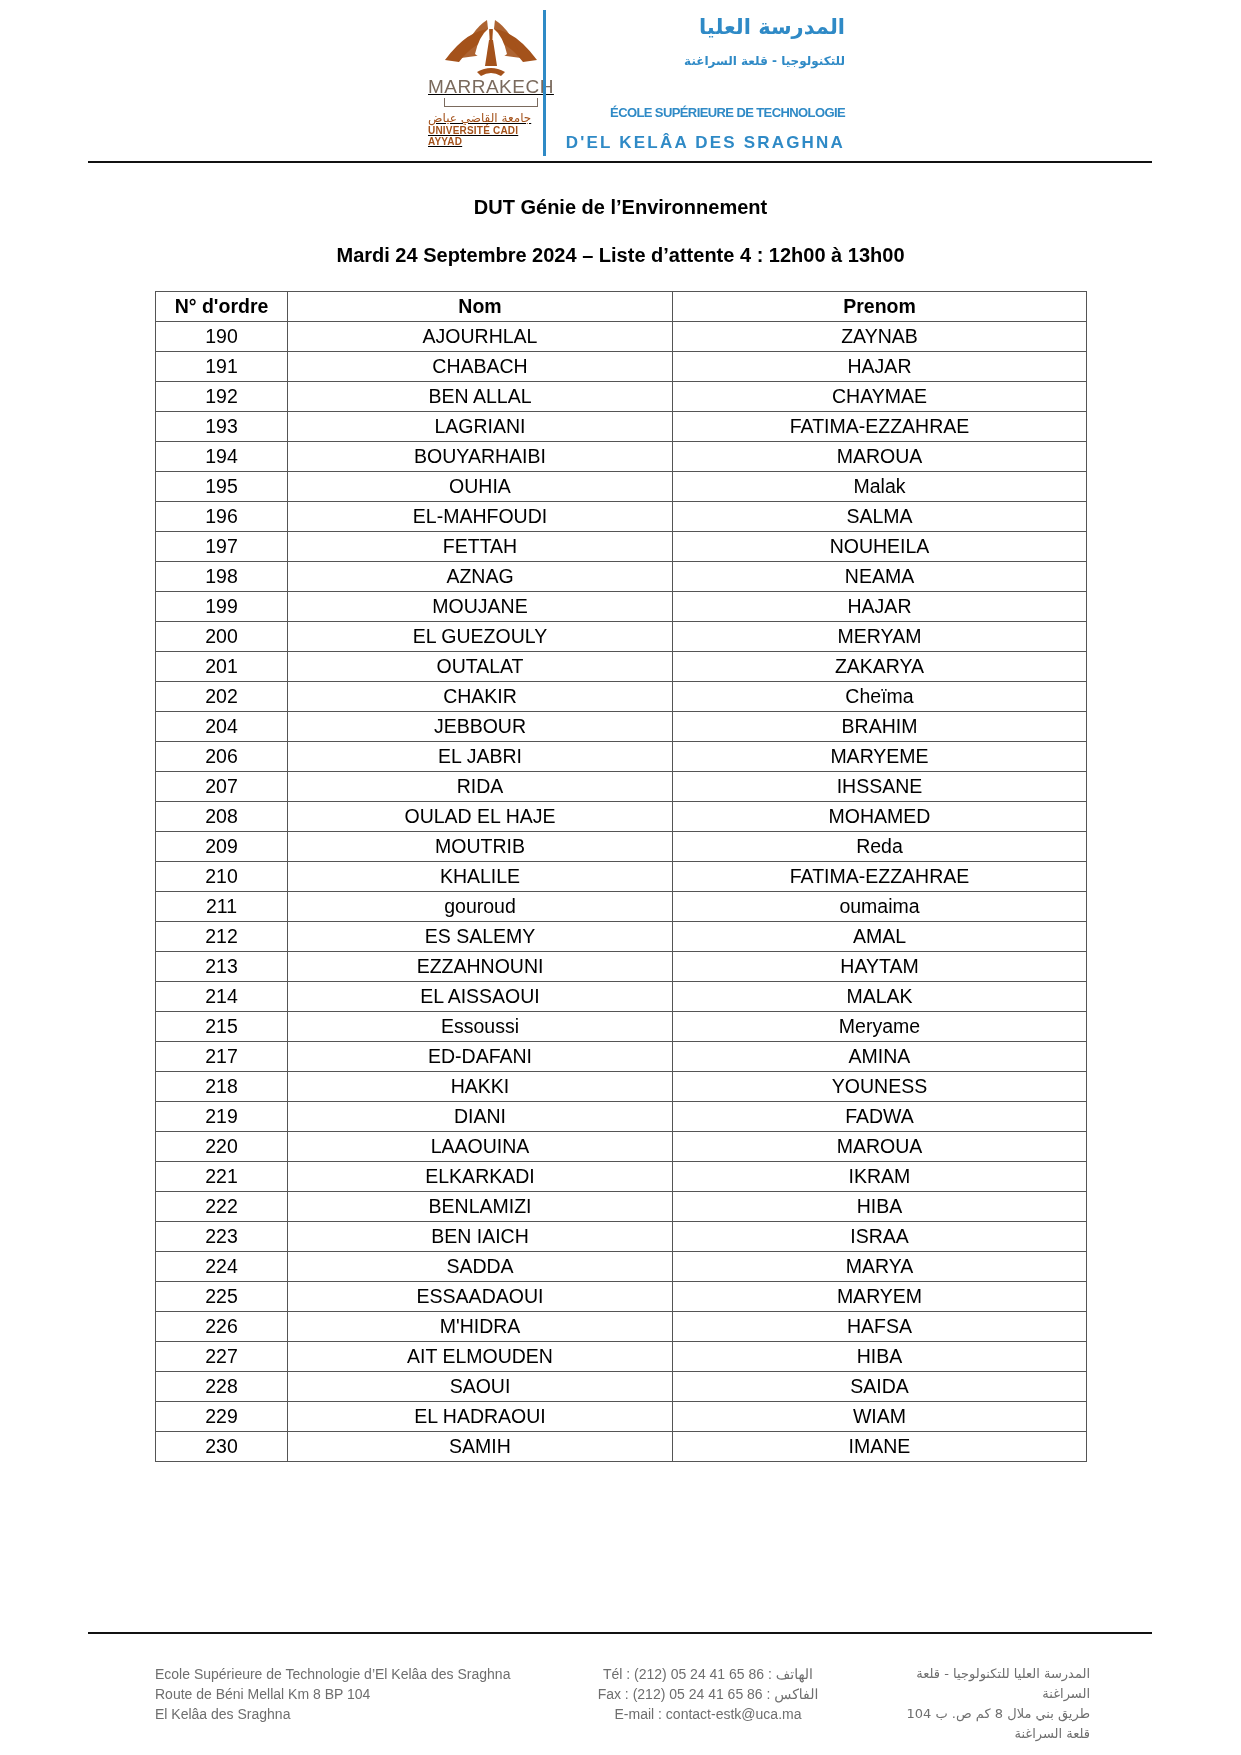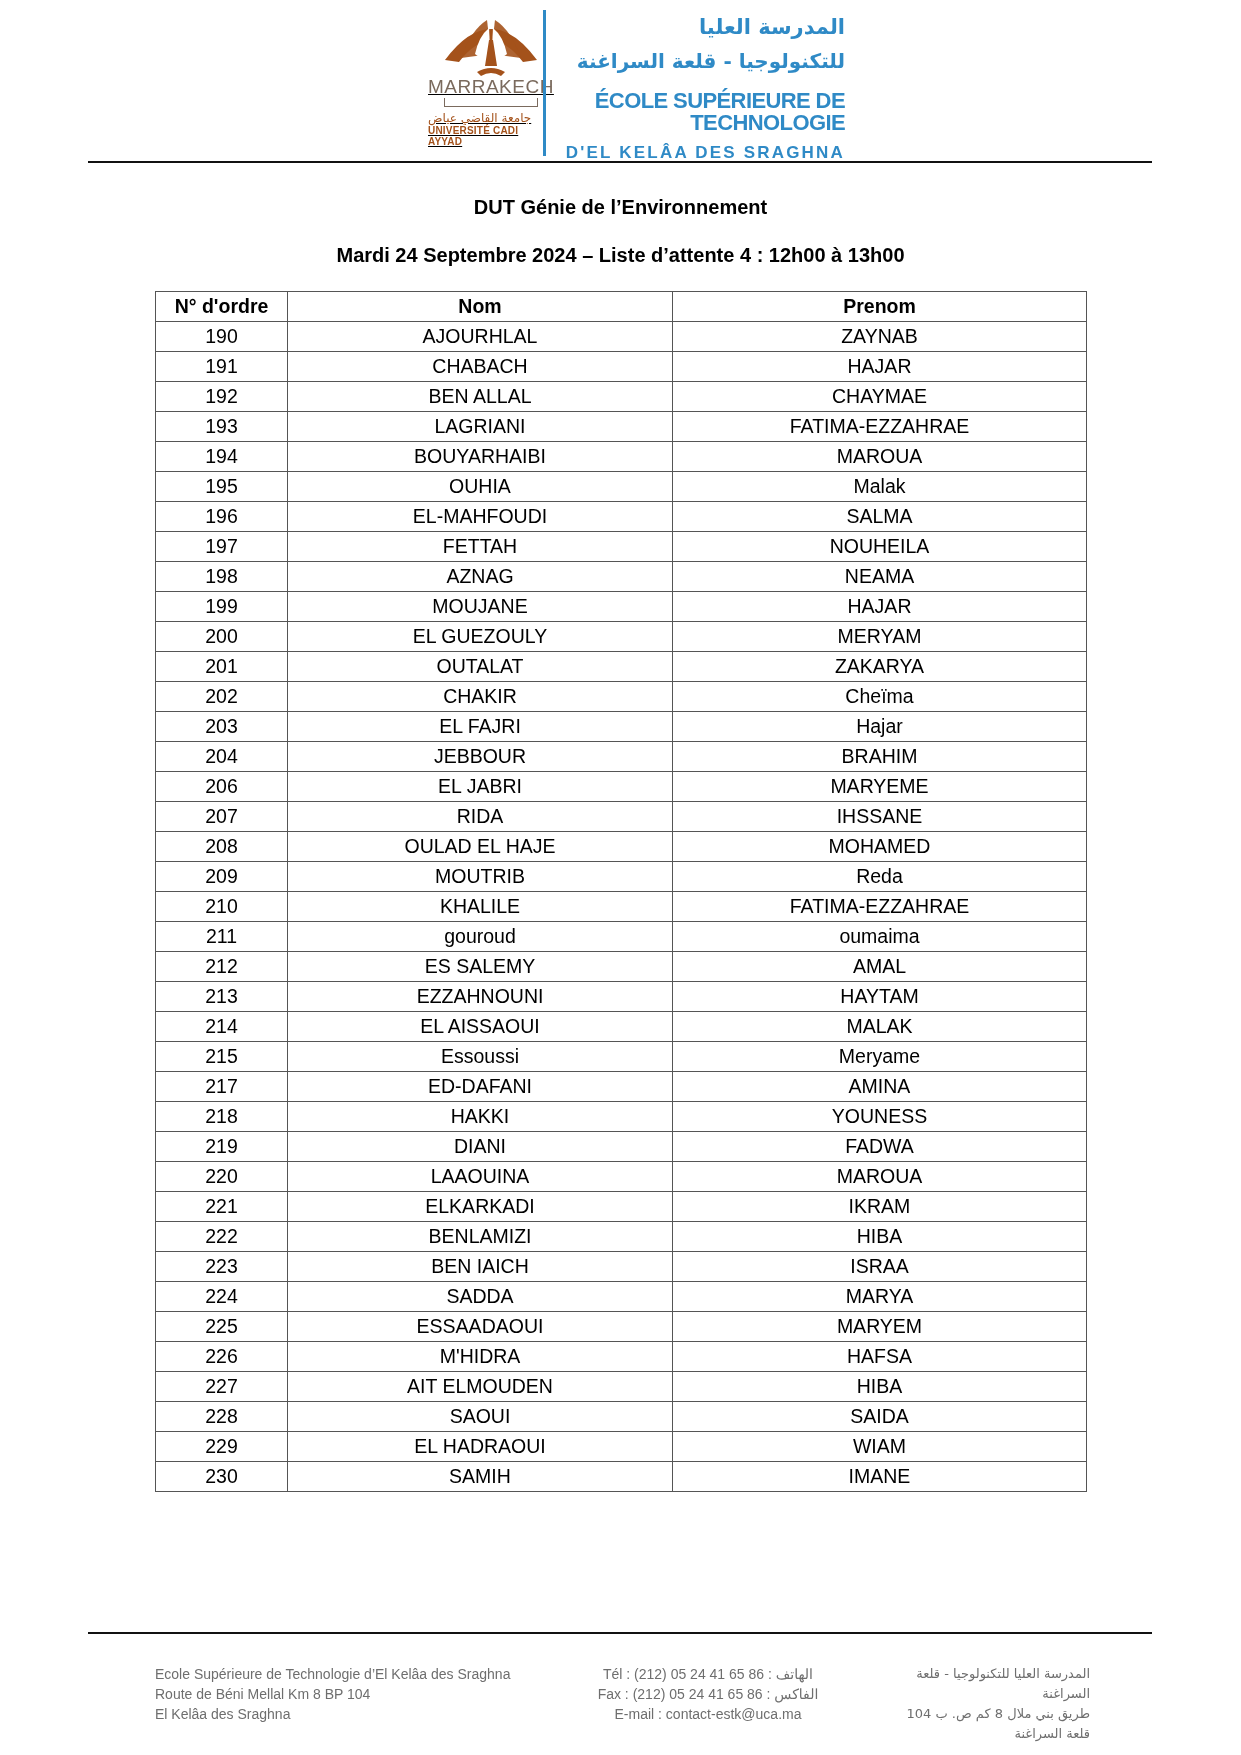--- a/index.html
+++ b/index.html
@@ -8,22 +8,22 @@
   .logo { position: absolute; left: 415px; top: 10px; width: 420px; height: 150px; }
   .uca-mark { position: absolute; left: 13px; top: 0; width: 125px; height: 145px; text-align: left; text-decoration: underline; }
   .uca-mark svg { display: block; margin: 0 auto; }
   .uca-marrakech { font-family: "Liberation Sans", sans-serif; font-size: 19px; color: #7a6a5d; letter-spacing: 0.5px; margin-top: -2px; }
   .uca-bracket { width: 92px; height: 8px; margin: 0 auto; border: 1px solid #7a6a5d; border-top: none; }
   .uca-ar { font-size: 12px; color: #a4521b; margin-top: 4px; direction: rtl; font-family: "DejaVu Sans", sans-serif; }
   .uca-fr { font-size: 10px; font-weight: bold; color: #a4521b; font-family: "Liberation Sans", sans-serif; letter-spacing: 0.2px; }
   .logo-divider { position: absolute; left: 128px; top: 0; width: 3px; height: 146px; background: #2f8ac6; }
   .est-text { position: absolute; left: 140px; top: 0; width: 290px; text-align: right; color: #2f8ac6; }
   .est-ar1 { font-family: "DejaVu Sans", sans-serif; font-size: 21px; font-weight: bold; direction: rtl; line-height: 30px; margin-top: 2px; }
-  .est-ar2 { font-family: "DejaVu Sans", sans-serif; font-size: 20px; font-weight: bold; direction: rtl; line-height: 30px; margin-top: 4px; }
-  .est-fr1 { font-family: "Liberation Sans", sans-serif; font-size: 22px; font-weight: bold; line-height: 22px; margin-top: 14px; letter-spacing: -0.6px; }
+  .est-ar2 { font-family: "DejaVu Sans", sans-serif; font-size: 12px; font-weight: bold; direction: rtl; line-height: 30px; margin-top: 4px; }
+  .est-fr1 { font-family: "Liberation Sans", sans-serif; font-size: 13px; font-weight: bold; line-height: 22px; margin-top: 26px; letter-spacing: -0.6px; }
   .est-fr2 { font-family: "Liberation Sans", sans-serif; font-size: 17px; font-weight: bold; line-height: 22px; margin-top: 8px; letter-spacing: 2.2px; }
 
   .rule { position: absolute; left: 88px; width: 1064px; height: 2px; background: #111; }
   .rule.top { top: 161px; }
   .rule.bottom { top: 1632px; }
 
   .title { position: absolute; left: 0; width: 1241px; text-align: center; font-weight: bold; font-size: 20px; font-family: "Liberation Sans", sans-serif; }
   .title.t1 { top: 196px; }
   .title.t2 { top: 244px; }
 
@@ -144,25 +144,20 @@
         <td>201</td>
         <td>OUTALAT</td>
         <td>ZAKARYA</td>
       </tr>
       <tr>
         <td>202</td>
         <td>CHAKIR</td>
         <td>Cheïma</td>
       </tr>
       <tr>
-        <td>203</td>
-        <td>EL FAJRI</td>
-        <td>Hajar</td>
-      </tr>
-      <tr>
         <td>204</td>
         <td>JEBBOUR</td>
         <td>BRAHIM</td>
       </tr>
       <tr>
         <td>206</td>
         <td>EL JABRI</td>
         <td>MARYEME</td>
       </tr>
       <tr>

